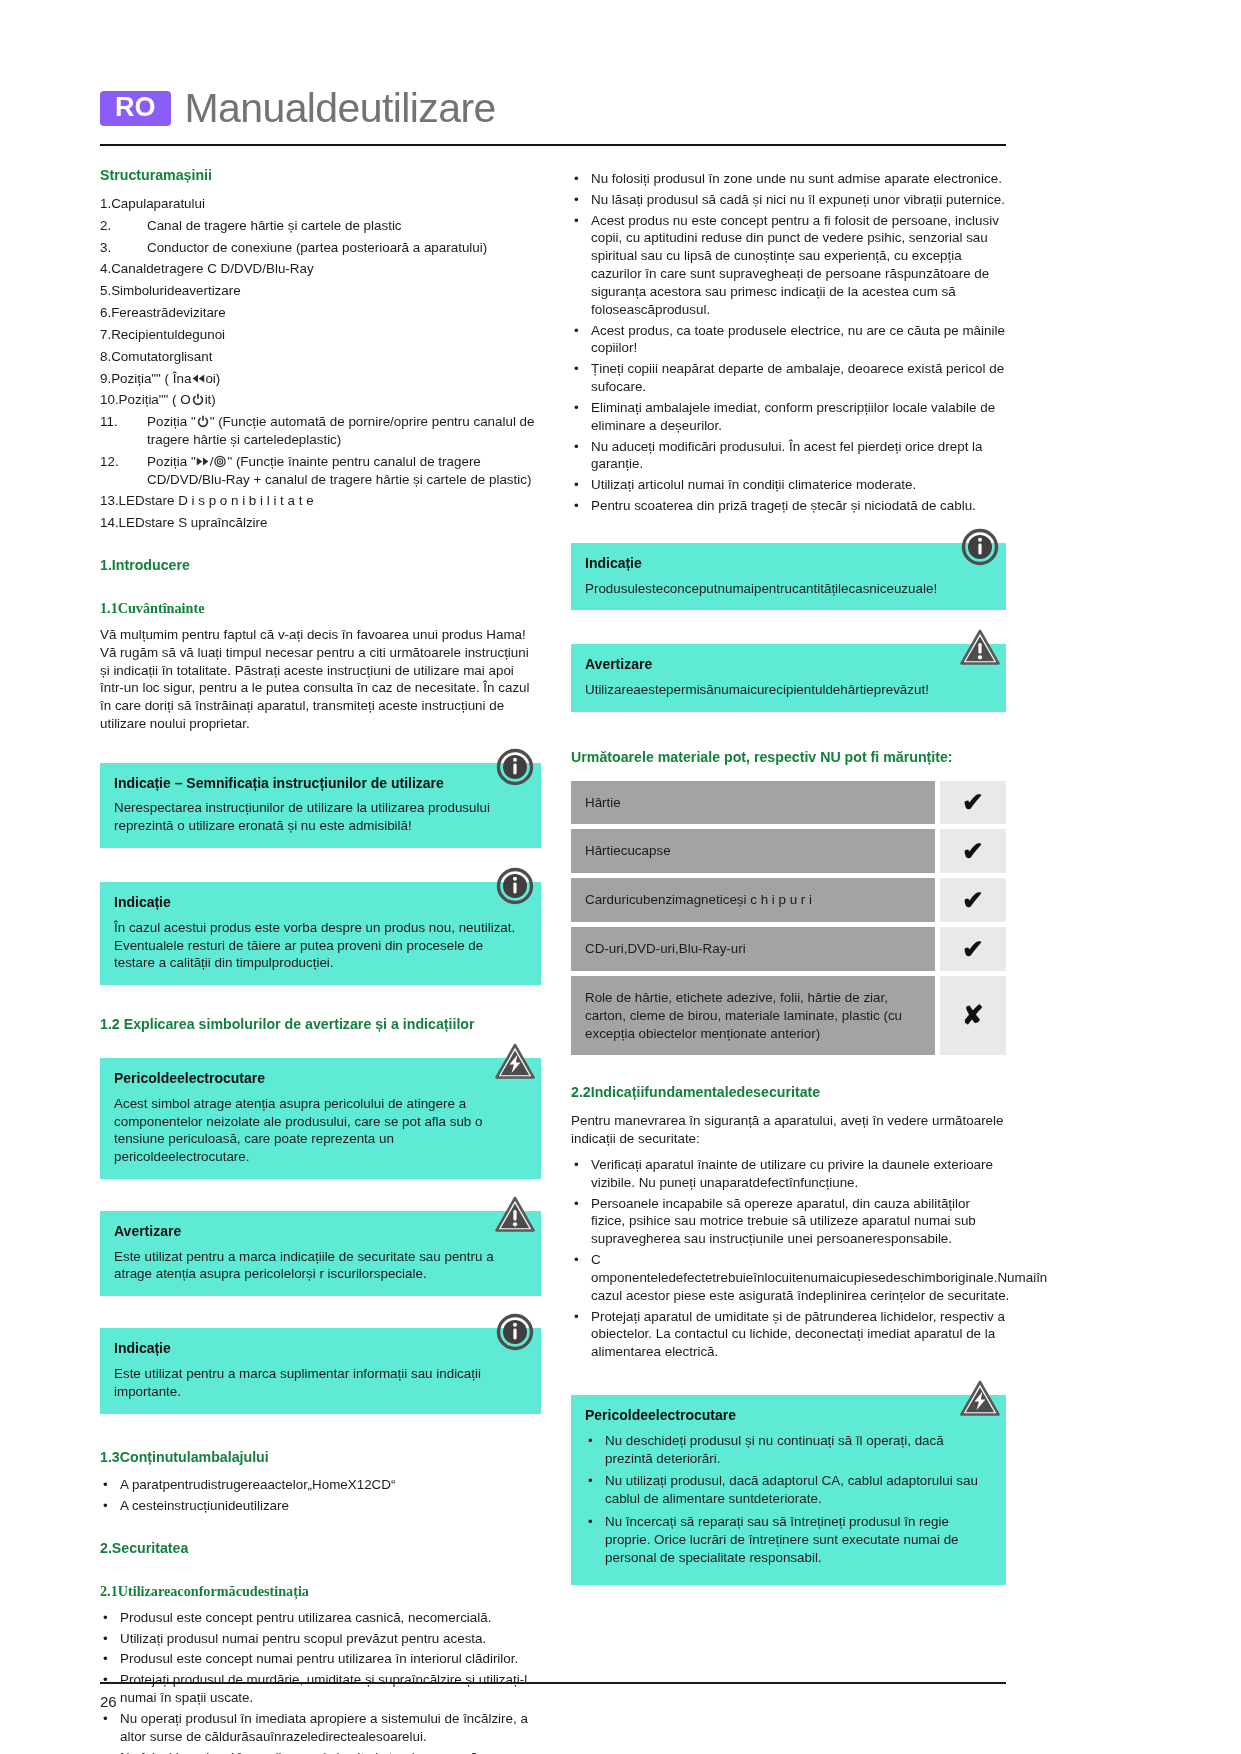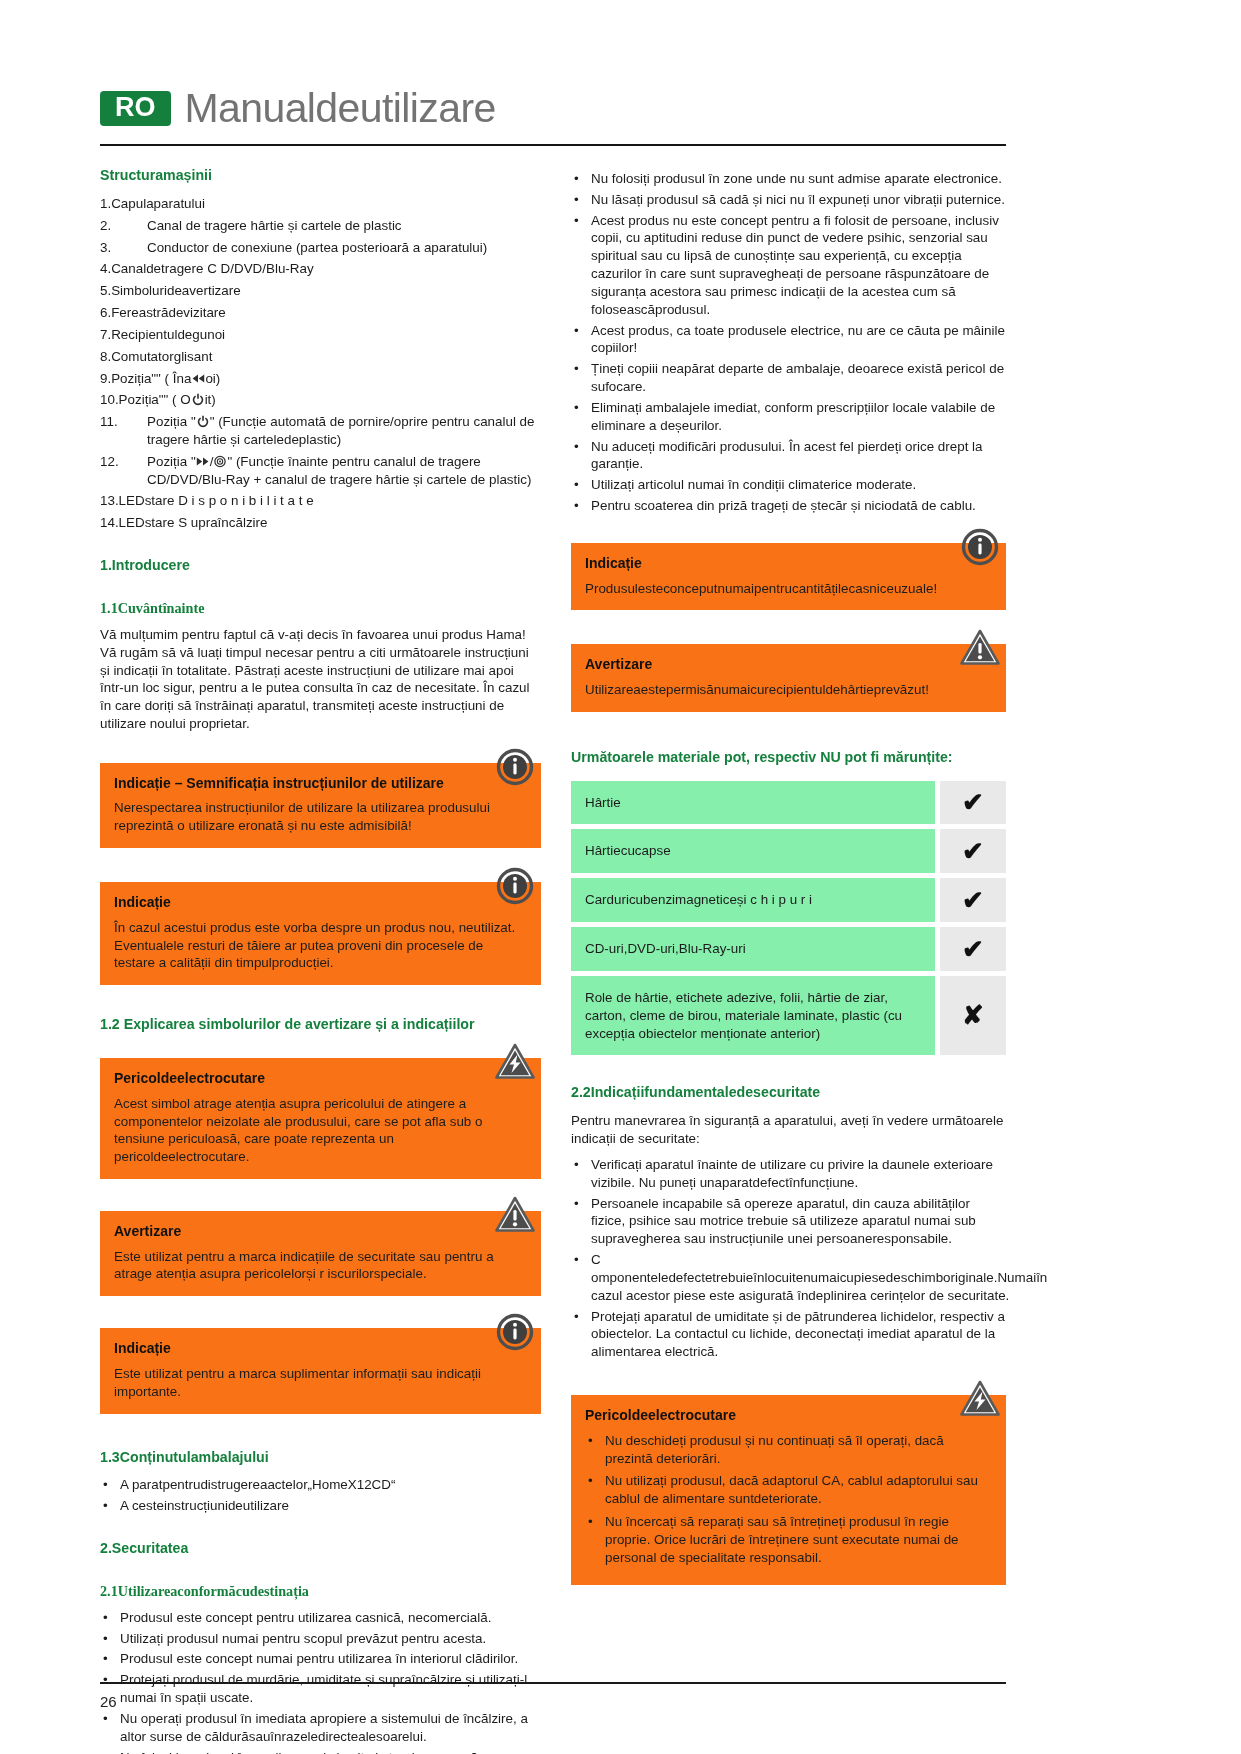--- a/index.html
+++ b/index.html
@@ -1,20 +1,20 @@
 <!DOCTYPE html>
 <html><head>
 <meta charset="utf-8">
 <style>
   html,body{margin:0;padding:0;background:#fff;}
   .page{width:1241px;height:1754px;position:relative;background:#fff;
         font-family:"Liberation Sans",sans-serif;color:#1c1c1c;overflow:hidden;}
   .content{position:absolute;left:100px;top:85px;width:906px;}
   .header-row{display:flex;align-items:center;gap:14px;}
-  .badge{background:#15803d;color:#fff;font-weight:bold;font-size:27px;padding:3px 15px 5px;border-radius:4px;line-height:1;}
+  .badge{background:#8b5cf6;color:#fff;font-weight:bold;font-size:27px;padding:3px 15px 5px;border-radius:4px;line-height:1;}
   .doc-title{font-size:41px;letter-spacing:-0.6px;color:#737373;}
   .rule{border-top:2px solid #141414;margin-top:12px;}
   .cols{display:flex;gap:30px;margin-top:16px;font-size:13.4px;line-height:1.33;}
   .col-left{width:441px;flex:none;}
   .col-right{width:435px;flex:none;}
   .h-bold{font-size:14.2px;font-weight:bold;margin:24px 0 10px;color:#15803d;}
   .h-first{margin-top:4px;}
   .h-tight{margin-bottom:8px;font-family:Liberation Serif, serif;}
   
   .mrow{display:flex;margin-bottom:4px;}
@@ -22,30 +22,30 @@
   .mtext{flex:1;}
   .mi{width:14px;height:13px;vertical-align:-2px;}
   .mi-wrap{display:inline-block;}
   
   .para{white-space:pre-line;margin:0 0 6px;}
   
   .brow{display:flex;margin-bottom:3px;}
   .dot{width:17px;flex:none;padding-left:3px;}
   .btext{flex:1;}
   
-  .nbox{background:#f97316;position:relative;padding:11px 14px 13px;margin:24px 0;}
+  .nbox{background:#5eead4;position:relative;padding:11px 14px 13px;margin:24px 0;}
   .nbox-title{font-weight:bold;font-size:14px;margin-bottom:7px;padding-right:40px;color:#111;}
   .nbox-body{white-space:pre-line;}
   .nbox-icon{position:absolute;top:-16px;right:5px;width:42px;height:40px;}
   .nbox-icon svg{width:42px;height:40px;}
   .nbox .brow{margin-bottom:5px;}
   
   .mat-table{margin-top:14px;}
   .trow{display:flex;gap:5px;margin-bottom:5px;}
-  .tlabel{flex:1;background:#86efac;padding:13px 14px;display:flex;align-items:center;}
+  .tlabel{flex:1;background:#a3a3a3;padding:13px 14px;display:flex;align-items:center;}
   .tcheck{width:66px;flex:none;background:#e9e9e9;display:flex;align-items:center;justify-content:center;
           font-size:26px;font-weight:bold;color:#111;}
   
   .footer{position:absolute;left:100px;top:1682px;width:906px;border-top:2px solid #1a1a1a;}
   .pagenum{font-size:15px;margin-top:9px;color:#222;}
   .mt8{margin-top:8px;}
 </style>
 </head>
 <body>
 

